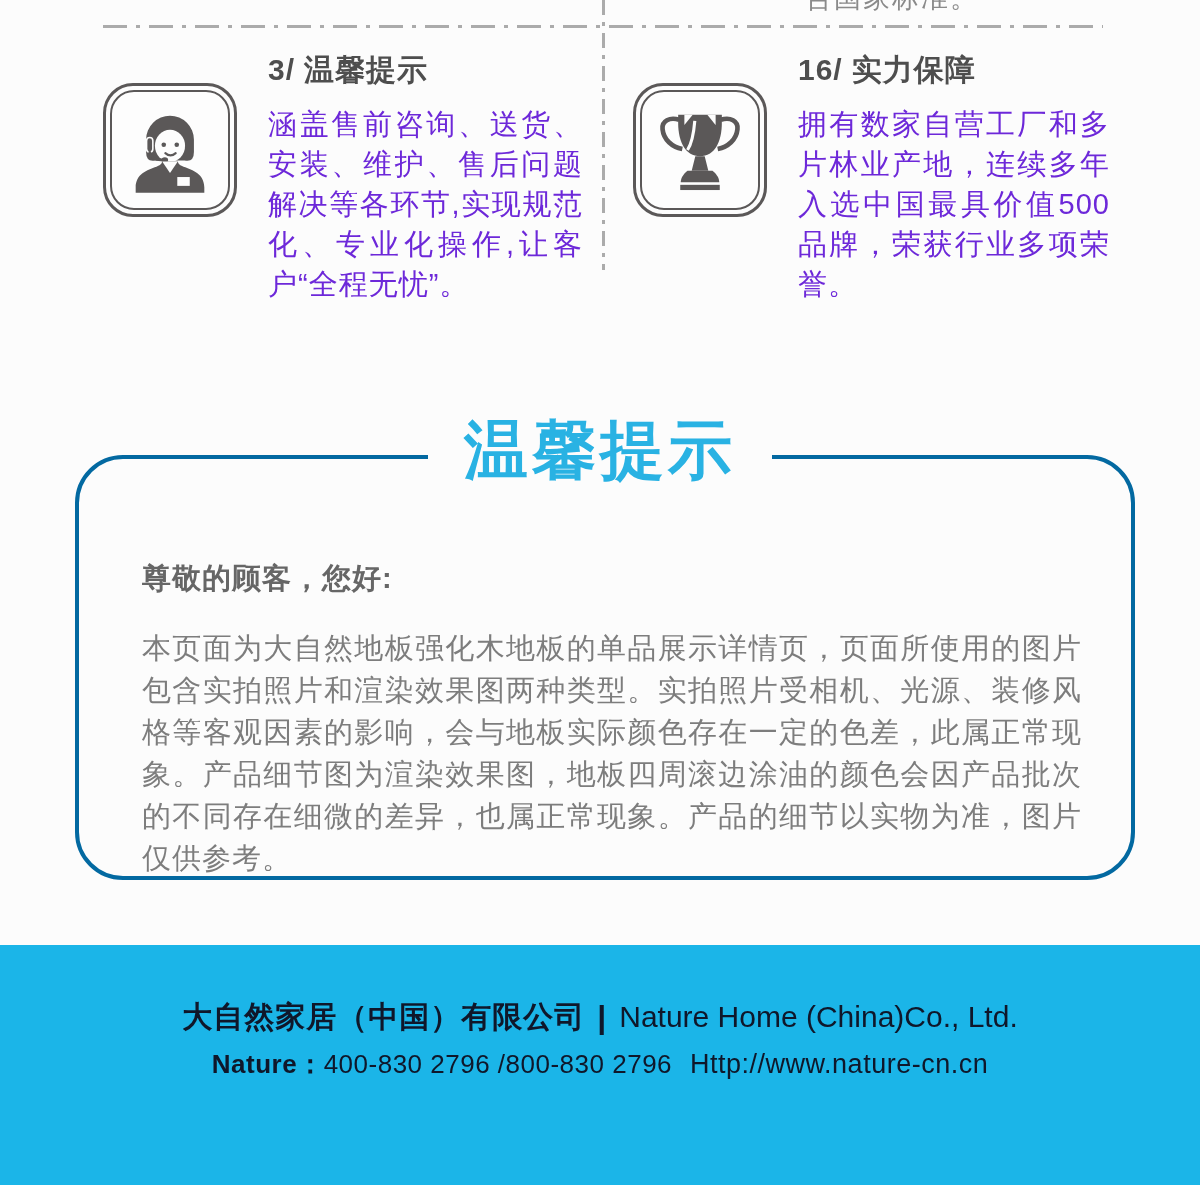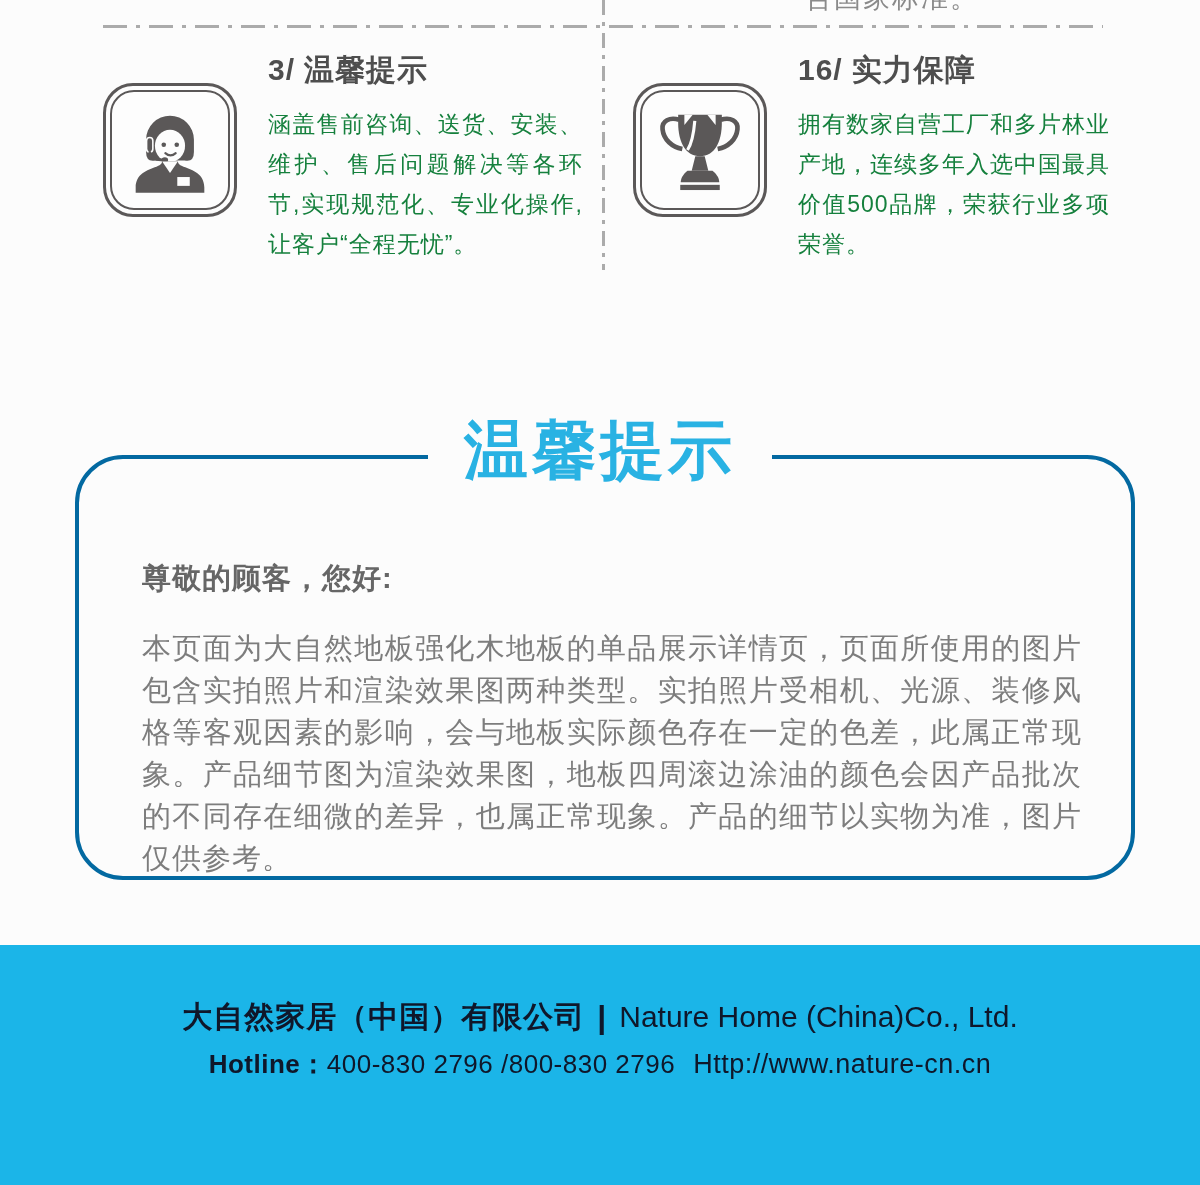--- a/index.html
+++ b/index.html
@@ -40,21 +40,21 @@
   }
   .icon-box-inner {
     position:absolute; inset:4px; border:2px solid #5b5858; border-radius:24px;
     display:flex; align-items:center; justify-content:center;
   }
   .icon-svg { color:#5b5858; }
   .feature-text { position:absolute; top:50px; }
   .feature-title { font-size:30px; font-weight:bold; color:#4e4e4e; letter-spacing:1px; }
   .feature-title .t-label { padding-left:9px; }
   .feature-body {
-    margin-top:13px; font-size:23px; line-height:40px; color:#15803d;
+    margin-top:13px; font-size:29px; line-height:40px; color:#6d28d9;
     text-align:justify; letter-spacing:1px;
   }
   #feature-15-text { left:268px; width:315px; }
   #feature-16-text { left:798px; width:312px; }
 
   
   .notice-heading {
     position:absolute; top:407px; left:50%; transform:translateX(-50%);
     background:#fcfcfc; padding:0 36px; z-index:2;
     font-size:64px; font-weight:600; letter-spacing:4px; white-space:nowrap;text-align:right;
@@ -143,17 +143,17 @@
   <div class="notice-box">
     <div class="notice-salutation">尊敬的顾客，您好:</div>
     <div class="notice-body">本页面为大自然地板强化木地板的单品展示详情页，页面所使用的图片包含实拍照片和渲染效果图两种类型。实拍照片受相机、光源、装修风格等客观因素的影响，会与地板实际颜色存在一定的色差，此属正常现象。产品细节图为渲染效果图，地板四周滚边涂油的颜色会因产品批次的不同存在细微的差异，也属正常现象。产品的细节以实物为准，图片仅供参考。</div>
   </div>
 
   <div class="footer" style="background-color: rgb(27, 181, 232);">
     <div class="footer-line1">
       <span>大自然家居（中国）有限公司</span><span class="sep">|</span><span class="en">Nature Home (China)Co., Ltd.</span>
     </div>
     <div class="footer-line2">
-      <span>Hotline：</span><span class="nums">400-830 2796 /800-830 2796</span><span class="site">Http://www.nature-cn.cn</span>
+      <span>Nature：</span><span class="nums">400-830 2796 /800-830 2796</span><span class="site">Http://www.nature-cn.cn</span>
     </div>
   </div>
 
 </div>
 
 </body></html>

